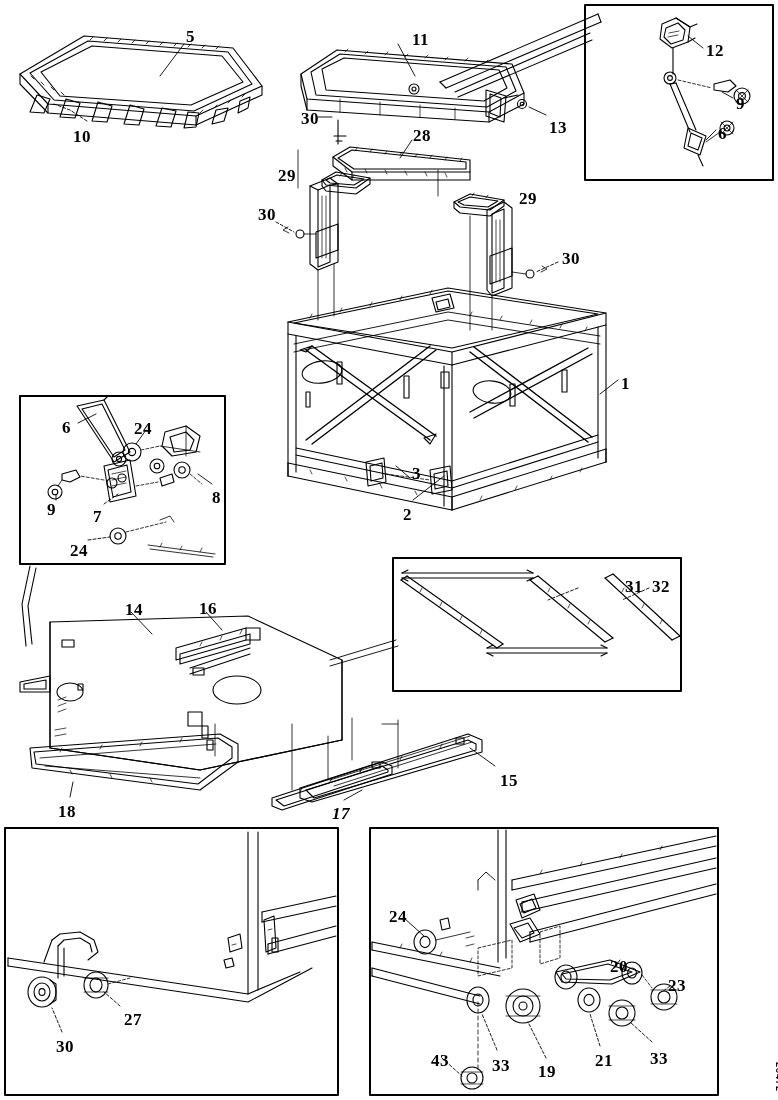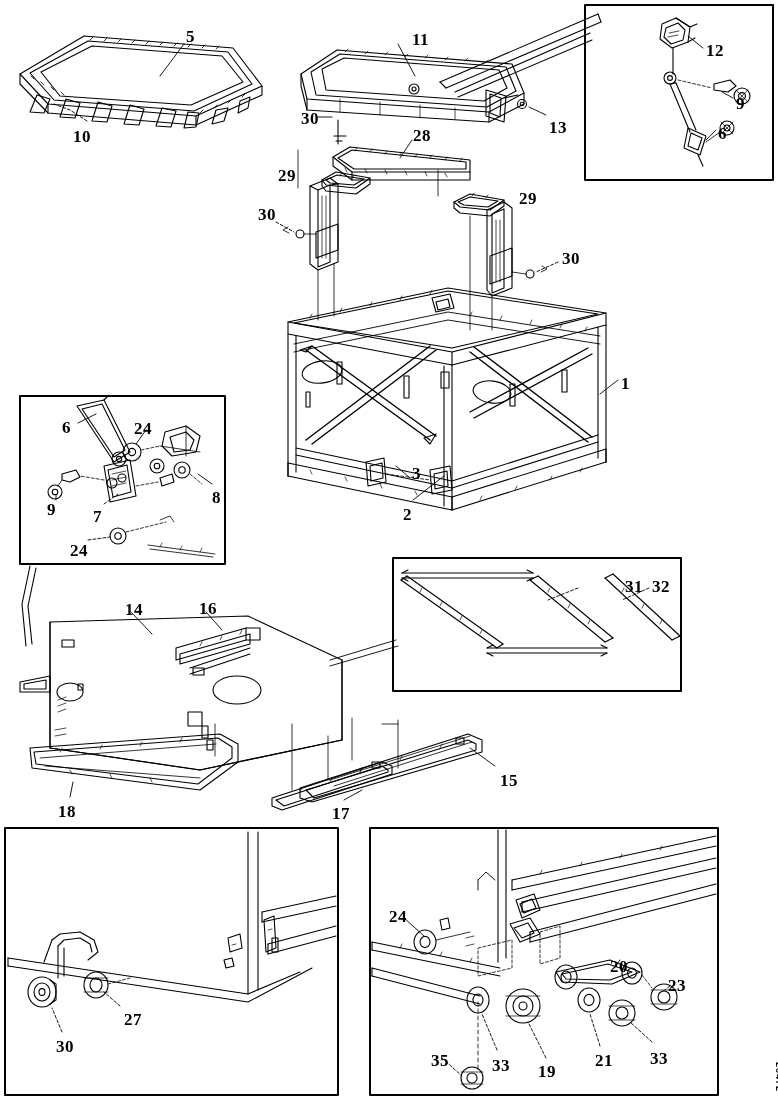--- a/index.html
+++ b/index.html
@@ -549,29 +549,29 @@
       <div class="callout" style="left: 134px; top: 420px;">24</div>
       <div class="callout" style="left: 47px; top: 501px;">9</div>
       <div class="callout" style="left: 212px; top: 489px;">8</div>
       <div class="callout" style="left: 93px; top: 508px;">7</div>
       <div class="callout" style="left: 70px; top: 542px;">24</div>
       <div class="callout" style="left: 125px; top: 601px;">14</div>
       <div class="callout" style="left: 199px; top: 600px;">16</div>
       <div class="callout" style="left: 581px; top: 578px; margin-left: 44px;">31</div>
       <div class="callout" style="left: 652px; top: 578px;">32</div>
       <div class="callout" style="left: 500px; top: 772px;">15</div>
-      <div class="callout" style="left: 332px; top: 805px;">17</div>
+      <div class="callout" style="left: 332px; top: 805px; font-style: italic;">17</div>
       <div class="callout" style="left: 58px; top: 803px;">18</div>
       <div class="callout" style="left: 56px; top: 1038px;">30</div>
       <div class="callout" style="left: 124px; top: 1011px;">27</div>
       <div class="callout" style="left: 389px; top: 908px;">24</div>
       <div class="callout" style="left: 610px; top: 958px;">20</div>
       <div class="callout" style="left: 668px; top: 977px;">23</div>
       <div class="callout" style="left: 595px; top: 1052px;">21</div>
       <div class="callout" style="left: 650px; top: 1050px;">33</div>
       <div class="callout" style="left: 538px; top: 1063px;">19</div>
       <div class="callout" style="left: 492px; top: 1057px;">33</div>
-      <div class="callout" style="left: 431px; top: 1052px;">35</div>
+      <div class="callout" style="left: 431px; top: 1052px;">43</div>
     </div>
 
   <div class="wmark">23472</div>
 
 </div>
 
 </body></html>

